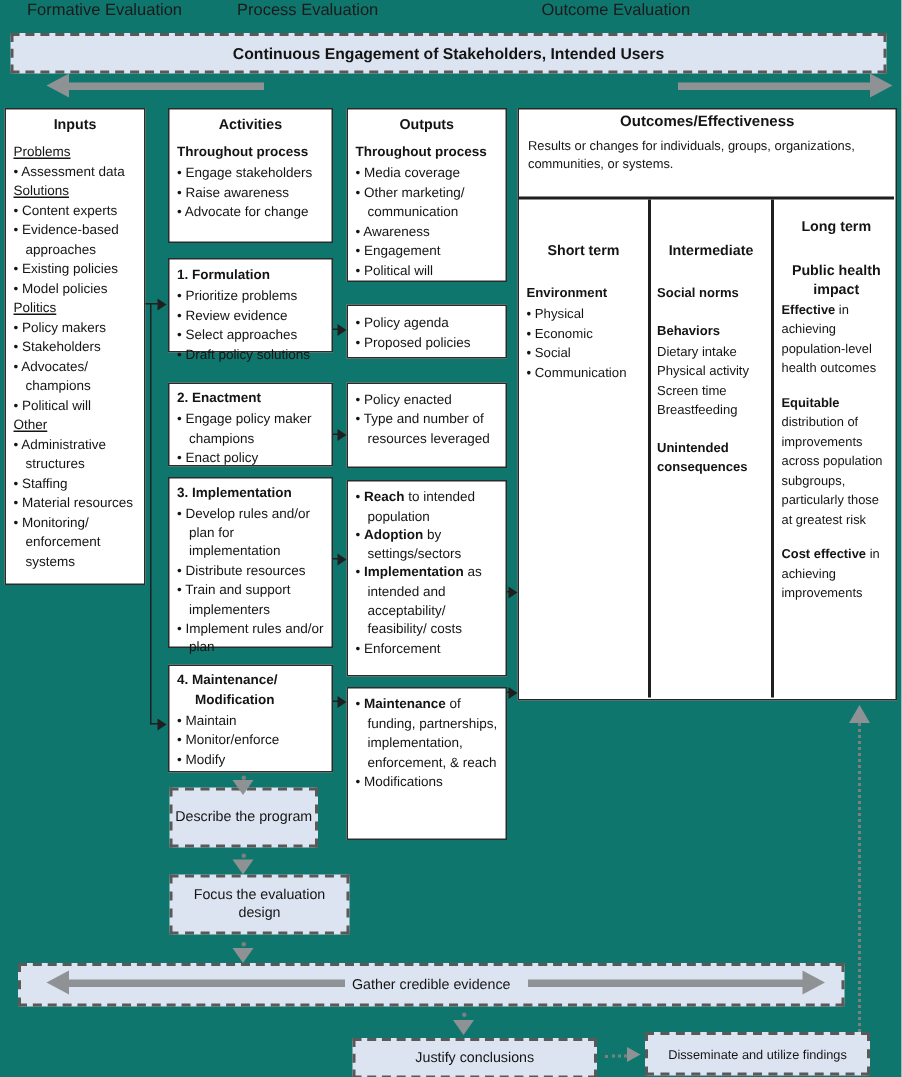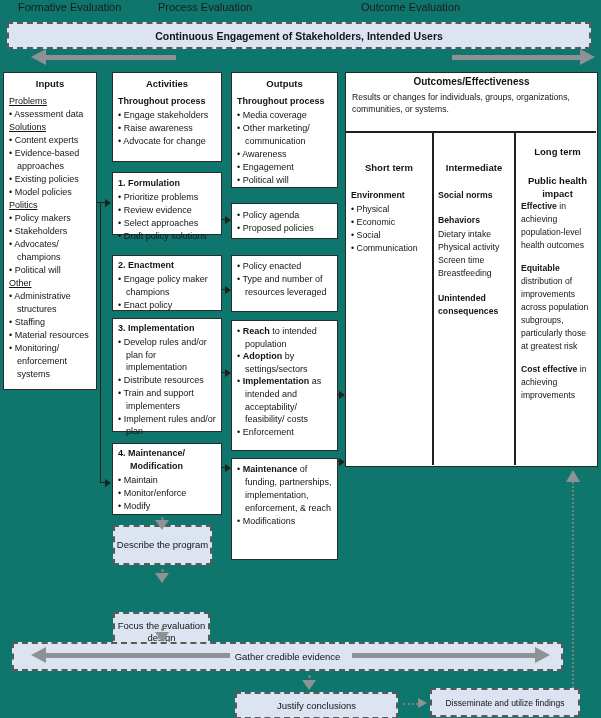--- a/index.html
+++ b/index.html
@@ -196,21 +196,21 @@
   <div class="tri tri-r" style="left:225px;top:464px;"></div>
 
   <div class="hline" style="left:338px;top:394px;width:3px;height:1.4px;"></div>
   <div class="tri tri-r" style="left:339px;top:391px;"></div>
   <div class="hline" style="left:338px;top:461px;width:3px;height:1.4px;"></div>
   <div class="tri tri-r" style="left:339px;top:458px;"></div>
 
   <div class="dashed" style="left:113px;top:525px;width:99px;height:40px;">
     <span>Describe the program</span>
   </div>
-  <div class="dashed" style="left:113px;top:612px;width:97px;height:40px;">
+  <div class="dashed" style="left:113px;top:583px;width:120px;height:40px;">
     <span>Focus the evaluation design</span>
   </div>
 
   <div class="dot" style="left:161px;top:517px;"></div>
   <div class="tri gtri-d" style="left:155px;top:520px;"></div>
   <div class="dot" style="left:161px;top:569px;"></div>
   <div class="tri gtri-d" style="left:155px;top:573px;"></div>
   <div class="dot" style="left:161px;top:628px;"></div>
   <div class="tri gtri-d" style="left:155px;top:632px;"></div>
   <div class="dot" style="left:308px;top:675px;"></div>

